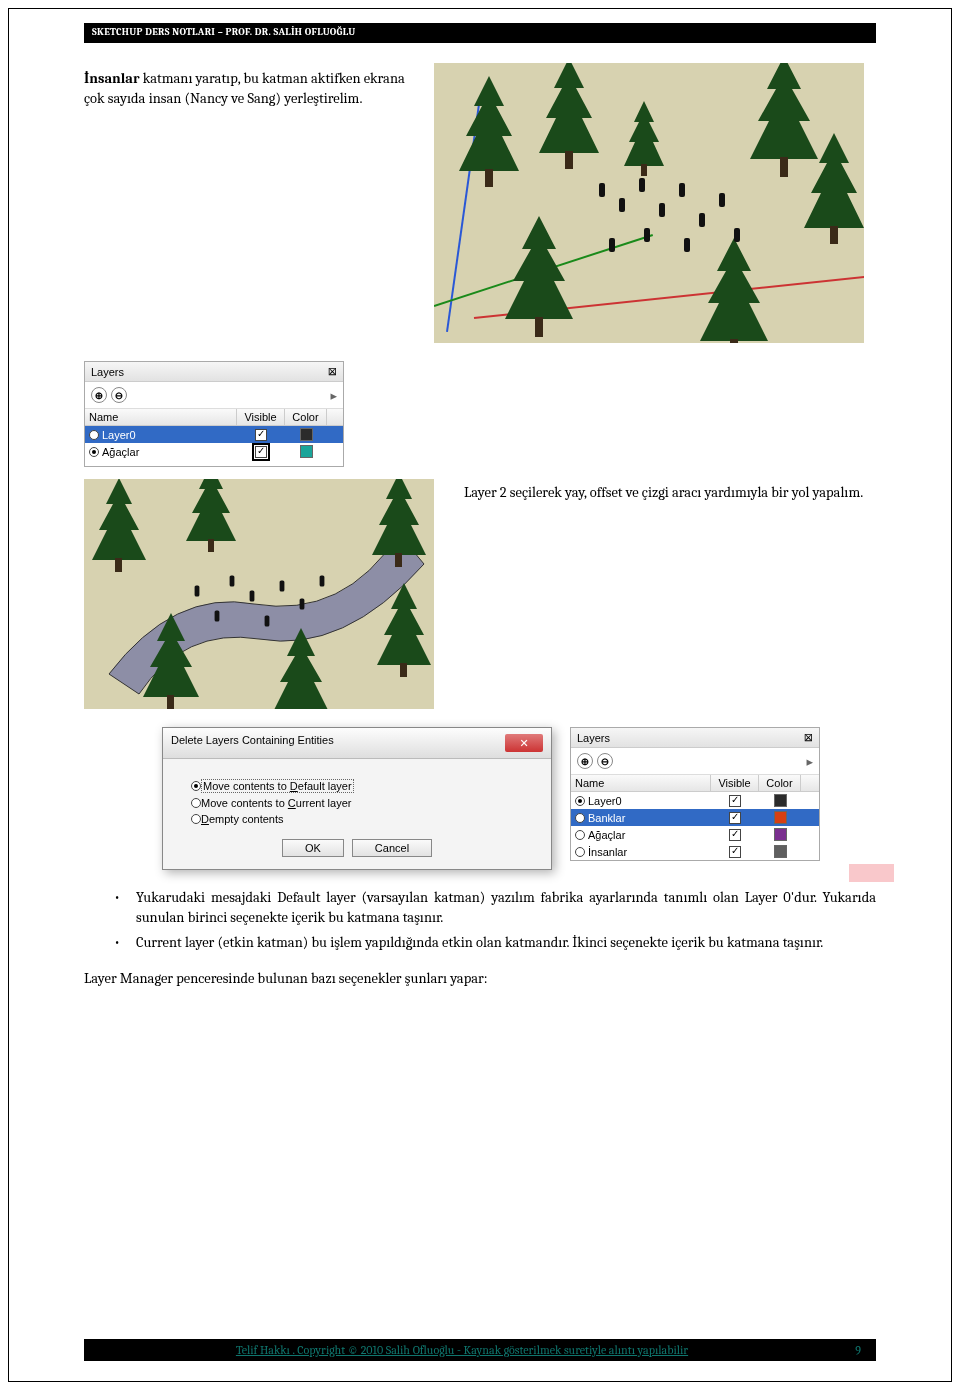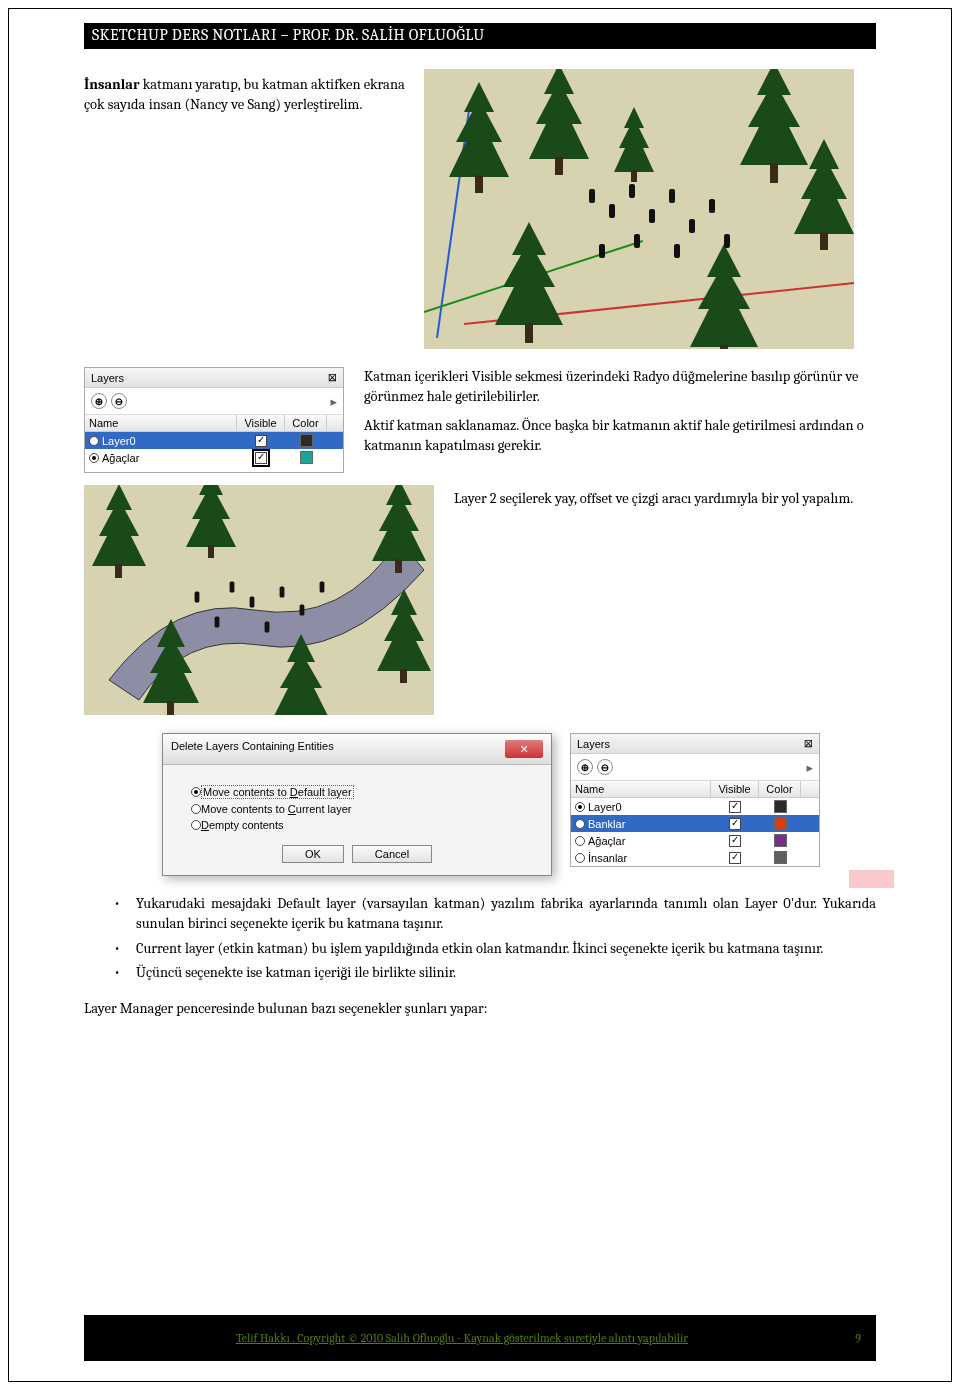--- a/index.html
+++ b/index.html
@@ -1,20 +1,20 @@
 <!DOCTYPE html>
 <html><head>
 <meta charset="utf-8">
 <style>
 *{box-sizing:border-box;margin:0;padding:0}
 body{width:960px;height:1390px;background:#fff;font-family:Cambria,Georgia,serif;font-size:14.5px;color:#000;position:relative}
 .page{border:1px solid #000;position:absolute;top:8px;left:8px;right:8px;bottom:8px;padding:0}
-.black-header{background:#000;color:#fff;margin:14px 75px 0 75px;padding:3px 8px;font-weight:normal;font-size:16px;letter-spacing:.3px;border-bottom:2px solid #000}
+.black-header{background:#000;color:#fff;margin:14px 75px 0 75px;padding:3px 8px;font-weight:bold;font-size:10px;letter-spacing:.3px;border-bottom:2px solid #000}
 .content{padding:20px 75px 0 75px}
-.row{display:flex;gap:0;margin-bottom:18px}
+.row{display:flex;gap:10px;margin-bottom:18px}
 .intro-text{width:340px;padding-top:6px;line-height:1.35}
 .scene{background:#d7d2b0;position:relative;overflow:hidden}
 .person{position:absolute;width:6px;height:14px;background:#111;border-radius:2px}
 .layers-panel{background:#fff;border:1px solid #aaa;font-family:Tahoma,Arial,sans-serif;font-size:11px;width:250px}
 .lp-title{background:linear-gradient(#f6f6f6,#e2e2e2);padding:3px 6px;display:flex;justify-content:space-between;align-items:center;border-bottom:1px solid #ccc}
 .lp-tools{display:flex;gap:4px;padding:5px 6px;border-bottom:1px solid #ddd;align-items:center}
 .lp-tools .spacer{flex:1}
 .lp-btn{width:16px;height:16px;border:1px solid #888;border-radius:8px;display:flex;align-items:center;justify-content:center;font-size:10px;font-weight:bold;background:#fff}
 .lp-head{display:flex;background:linear-gradient(#fafafa,#e6e6e6);font-size:11px;border-bottom:1px solid #ccc}
 .lp-head div{padding:2px 4px;border-right:1px solid #ccc}
@@ -38,21 +38,21 @@
 .dlg-body{padding:16px 16px 12px 16px}
 .dlg-body p{margin-bottom:10px}
 .opt{display:flex;align-items:center;margin:4px 0 4px 12px}
 .opt .radio{flex-shrink:0}
 .dotted-sel{border:1px dotted #666;padding:0 1px}
 .dlg-buttons{display:flex;gap:8px;justify-content:center;margin-top:14px}
 .btn{border:1px solid #888;background:linear-gradient(#fafafa,#e2e2e2);padding:2px 22px;font-size:11px;font-family:Tahoma,Arial,sans-serif}
 ul.bullets{list-style:none;padding-left:30px;margin:16px 0}
 ul.bullets li{position:relative;padding-left:22px;margin-bottom:4px;line-height:1.4;text-align:justify}
 ul.bullets li::before{content:"•";position:absolute;left:0;font-size:14px}
-.footer-bar{position:absolute;bottom:20px;left:75px;right:75px;background:#000;color:#4d7c0f;font-size:12px;display:flex;align-items:flex-end;padding:16px 0}
+.footer-bar{position:absolute;bottom:20px;left:75px;right:75px;background:#000;color:#0f766e;font-size:12px;display:flex;align-items:flex-end;padding:4px 0}
 .footer-bar .ft{flex:1;text-align:center;text-decoration:underline}
 .footer-bar .pn{width:36px;text-align:center}
 .layers-panel.wide{width:250px}
 .pink-stub{background:#f9c8cb;width:45px;height:18px;position:absolute}
 svg.tree-svg path{fill:#1a4a1a}
 </style>
 </head>
 <body>
 
 <div class="page">
@@ -155,24 +155,20 @@
                 <span class="chk on"></span>
               </span>
             </div>
           <div class="col-c">
               <span class="swatch" style="background:#1aa59a"></span>
             </div>
         </div>
         <div style="height:6px"></div>
       </div>
 
-      <div style="flex:1;padding-left:20px">
-        <p class="para">Katman içerikleri Visible sekmesi üzerindeki Radyo düğmelerine basılıp görünür ve görünmez hale getirilebilirler.</p>
-        <p class="para">Aktif katman saklanamaz. Önce başka bir katmanın aktif hale getirilmesi ardından o katmanın kapatılması gerekir.</p>
-      </div>
     </div>
 
     <div class="row" style="margin-top:-6px">
       <div class="scene" style="width:350px;height:230px">
         <svg style="position:absolute;left:0;top:0" width="350" height="230">
           <path d="M25 195 Q90 110 170 125 Q260 140 315 55 L340 85 Q260 175 175 160 Q100 148 55 215 Z" fill="#8d8ea6" stroke="#333" stroke-width="1"></path>
         </svg>
         <svg class="tree-svg" style="position:absolute;left:-5px;top:-5px" width="80" height="100">
             <path d="M40 4 L27 30 L34 30 L20 56 L28 56 L13 86 L67 86 L52 56 L60 56 L46 30 L53 30 Z"></path>
             <rect x="36" y="84" width="7" height="14" fill="#3a2a18"></rect>
@@ -305,21 +301,20 @@
               <span class="swatch" style="background:#5f5f5f"></span>
             </div>
         </div>
       </div>
       <div class="pink-stub" style="right:-18px;bottom:-12px"></div>
     </div>
 
     <ul class="bullets">
       <li>Yukarudaki mesajdaki Default layer (varsayılan katman) yazılım fabrika ayarlarında tanımlı olan Layer 0'dur. Yukarıda sunulan birinci seçenekte içerik bu katmana taşınır.</li>
       <li>Current layer (etkin katman) bu işlem yapıldığında etkin olan katmandır. İkinci seçenekte içerik bu katmana taşınır.</li>
-      <li>Üçüncü seçenekte ise katman içeriği ile birlikte silinir.</li>
     </ul>
 
     <p class="para" style="margin-top:8px">Layer Manager penceresinde bulunan bazı seçenekler şunları yapar:</p>
 
   </div>
 
   <div class="footer-bar">
     <div class="ft">Telif Hakkı . Copyright © 2010 Salih Ofluoğlu - Kaynak gösterilmek suretiyle alıntı yapılabilir</div>
     <div class="pn">9</div>
   </div>

